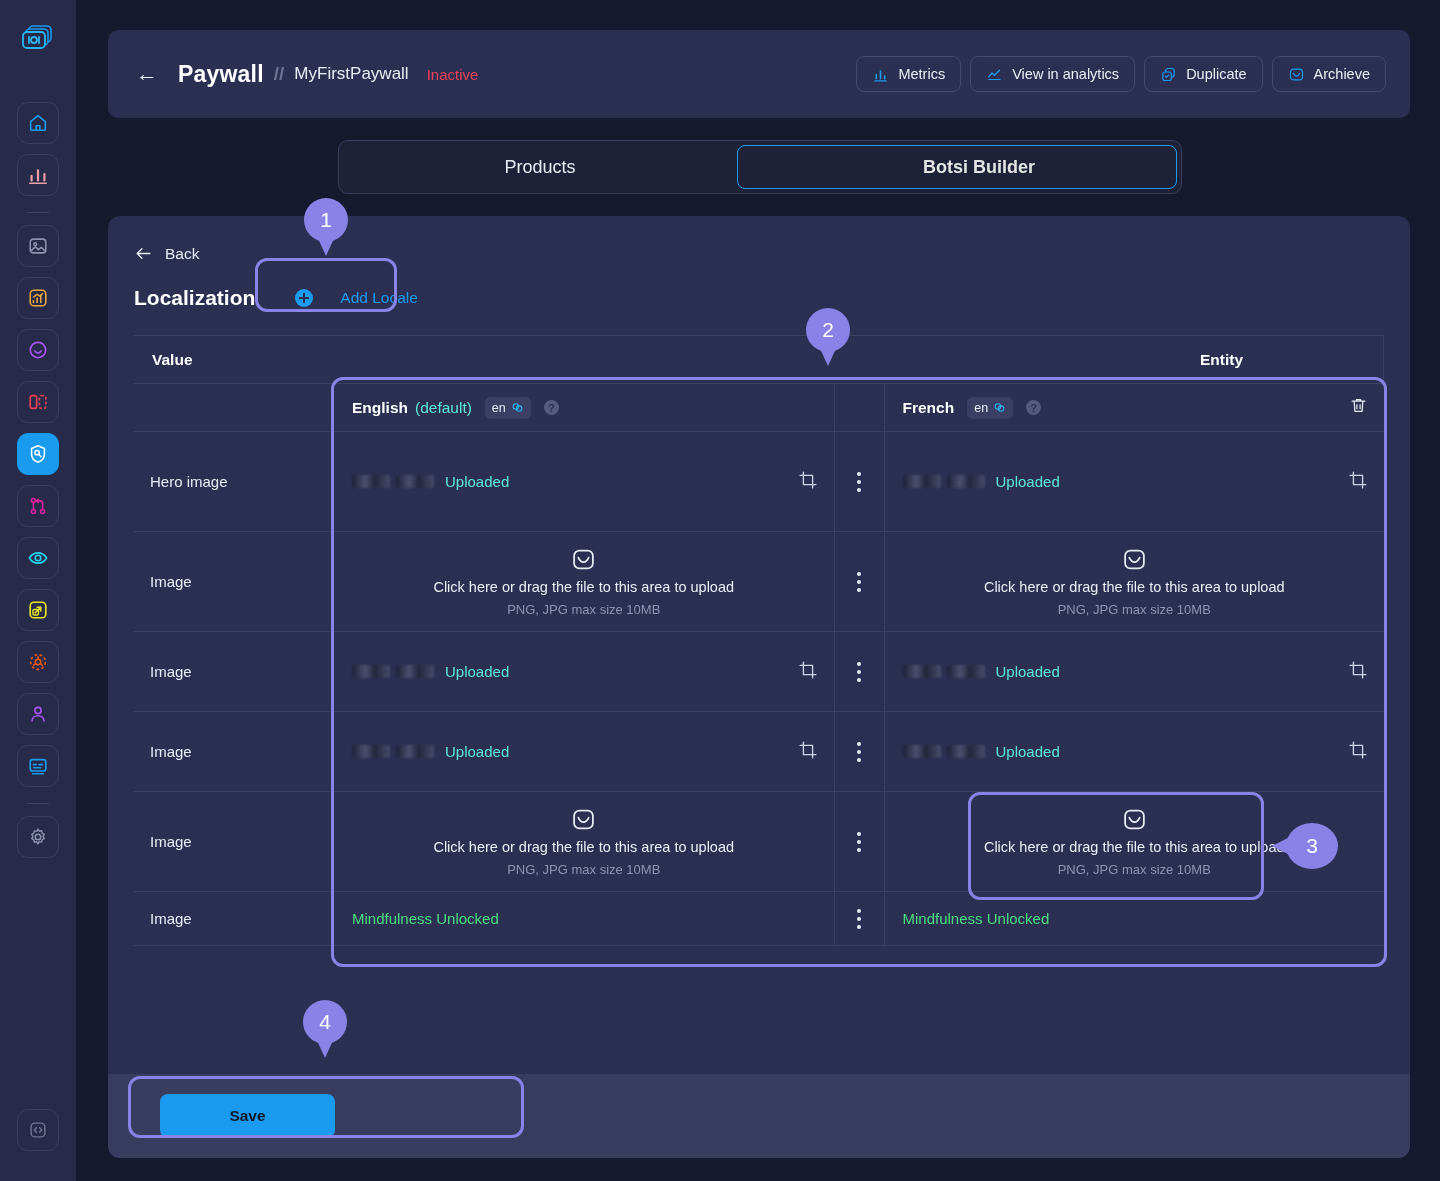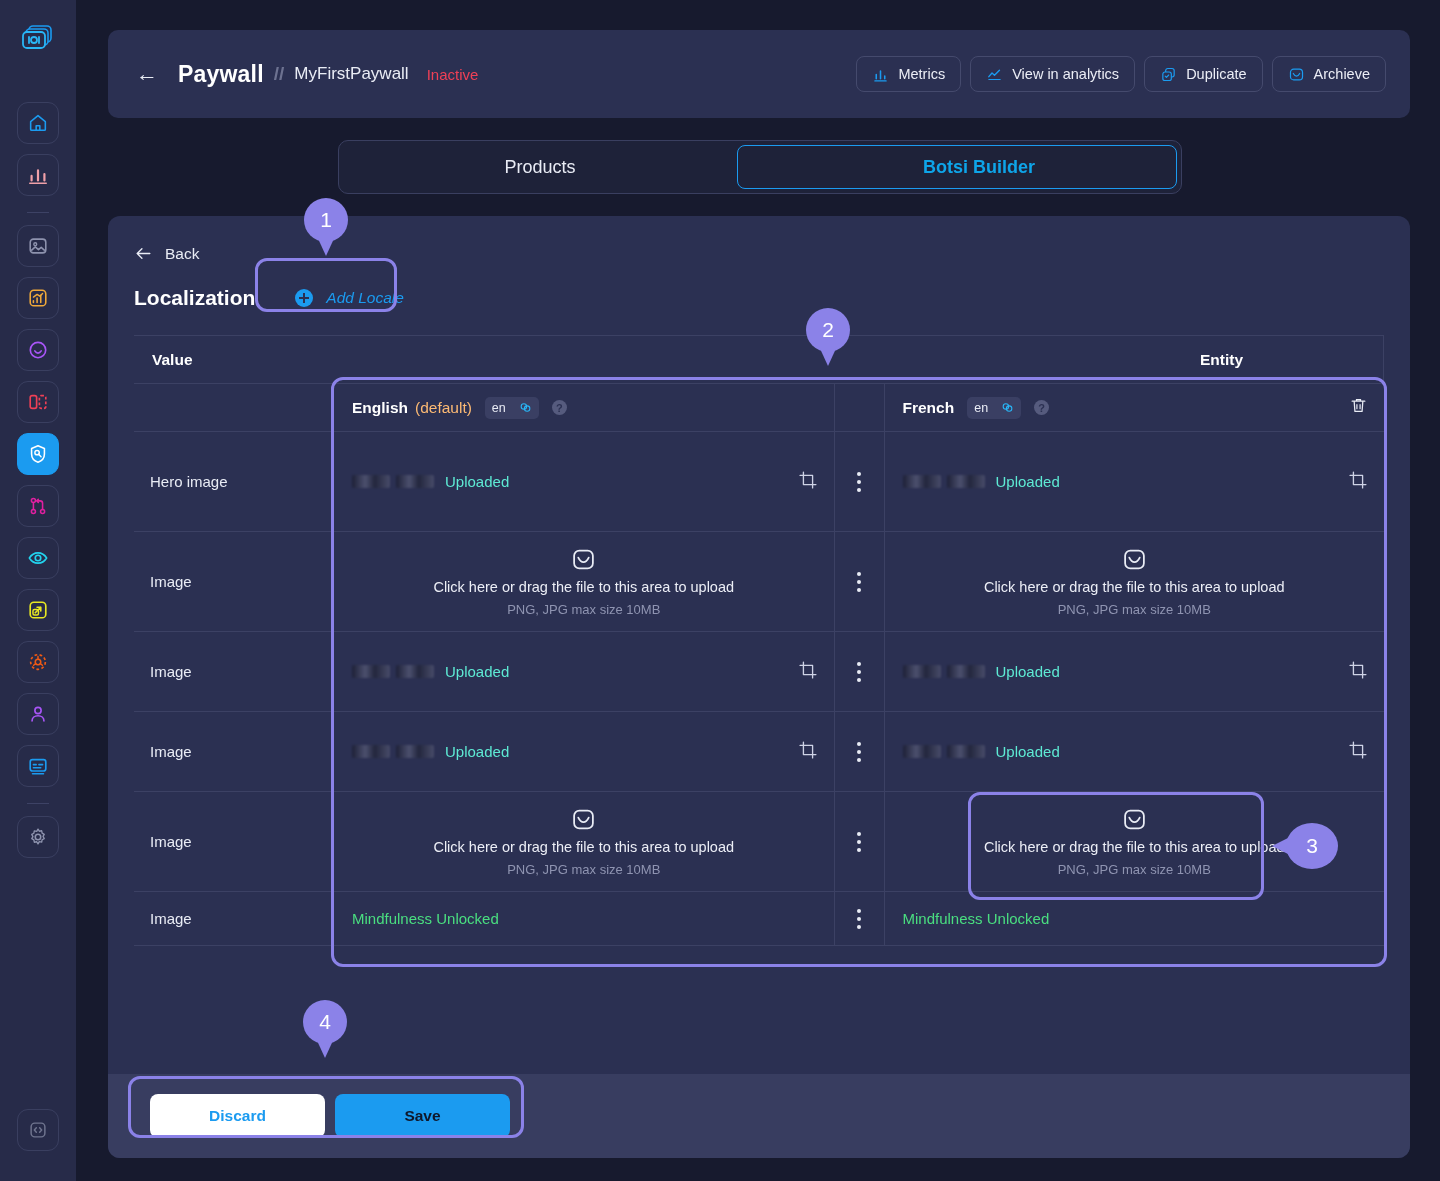--- a/index.html
+++ b/index.html
@@ -55,34 +55,34 @@
   .tabs {
     margin: 22px auto 0; width: 844px; height: 54px;
     border: 1px solid #3a3f60; border-radius: 10px;
     background: #1e2239;
     display: flex; align-items: center; padding: 4px;
   }
   .tab {
     flex: 1; height: 100%; display: flex; align-items: center; justify-content: center;
     font-size: 18px; color: #e9ecf5; border-radius: 8px; cursor: pointer;
   }
-  .tab.active { color: #0ea5e9; font-weight: bold; border: 1.5px solid #1b9bf0; padding-left: 44px; }
+  .tab.active { color: #e5e5e5; font-weight: bold; border: 1.5px solid #1b9bf0; padding-left: 44px; }
 
   .panel {
     margin: 22px 34px 0 32px;
     background: #2b3052; border-radius: 12px;
     height: 942px; position: relative; overflow: hidden;
   }
   .panel-body { padding: 28px 26px 0 26px; }
   .back-link { display: flex; align-items: center; gap: 12px; color: #e9ecf5; font-size: 15.5px; cursor: pointer; }
   .loc-row { display: flex; align-items: center; margin-top: 16px; gap: 0; }
   .loc-title { font-size: 21px; font-weight: bold; color: #ffffff; }
   .add-locale {
-    display: flex; align-items: center; gap: 13px; cursor: pointer;
-    padding: 10px 20px; margin-left: 20px; font-style: italic;
+    display: flex; align-items: center; gap: 27px; cursor: pointer;
+    padding: 10px 20px; margin-left: 20px;
   }
   .add-locale .lbl { color: #1b9bf0; font-size: 15.5px; }
   .plus-circle {
     width: 18px; height: 18px; border-radius: 50%; background: #1b9bf0;
     position: relative; flex: 0 0 18px;
   }
   .plus-circle:before, .plus-circle:after {
     content:""; position: absolute; background: #2b3052;
   }
   .plus-circle:before { left: 4px; right: 4px; top: 8px; height: 2px; }
@@ -109,24 +109,24 @@
   .cell-en { border-right: 1px solid #3c4164; }
   .cell-menu {
     width: 50px; flex: 0 0 50px; display: flex; align-items: center; justify-content: center;
     border-right: 1px solid #3c4164; cursor: pointer;
   }
   .kebab { display:flex; flex-direction: column; gap: 4px; }
   .kebab i { width: 4px; height: 4px; border-radius: 50%; background: #e9ecf5; display:block; }
 
   .locale-head { height: 48px; }
   .loc-name { font-size: 15.5px; font-weight: bold; color: #ffffff; }
-  .loc-default { font-size: 15.5px; color: #fdba74; margin-left: 7px; }
+  .loc-default { font-size: 15.5px; color: #5eead4; margin-left: 7px; }
   .badge {
     margin-left: 13px; height: 22px; padding: 0 7px; border-radius: 5px;
-    background: #3a3f63; display: flex; align-items: center; gap: 13px;
+    background: #3a3f63; display: flex; align-items: center; gap: 5px;
     font-size: 12.5px; color: #e9ecf5; cursor: pointer;
   }
   .qmark {
     margin-left: 13px; width: 15px; height: 15px; border-radius: 50%;
     background: #565b7e; color: #2b3052; font-size: 11px; font-weight: bold;
     display: flex; align-items: center; justify-content: center; cursor: pointer;
   }
   .trash { margin-left: auto; cursor: pointer; }
 
   .upl { display: flex; align-items: center; gap: 11px; }
@@ -634,21 +634,20 @@
             </div>
             <div class="cell-val">
               <span class="green">Mindfulness Unlocked</span>
             </div>
           </div>
 
         </div>
       </div>
 
       <div class="footer">
-        <button class="btn-discard">Discard</button>
         <button class="btn-save">Save</button>
       </div>
     </div>
 
   </div>
 
   <div class="anno" style="left:0;top:0;width:1440px;height:1181px">
 
     <div class="hl" style="left:255px; top:258px; width:142px; height:54px;"></div>
     <div class="pin" style="left:304px; top:198px;">

